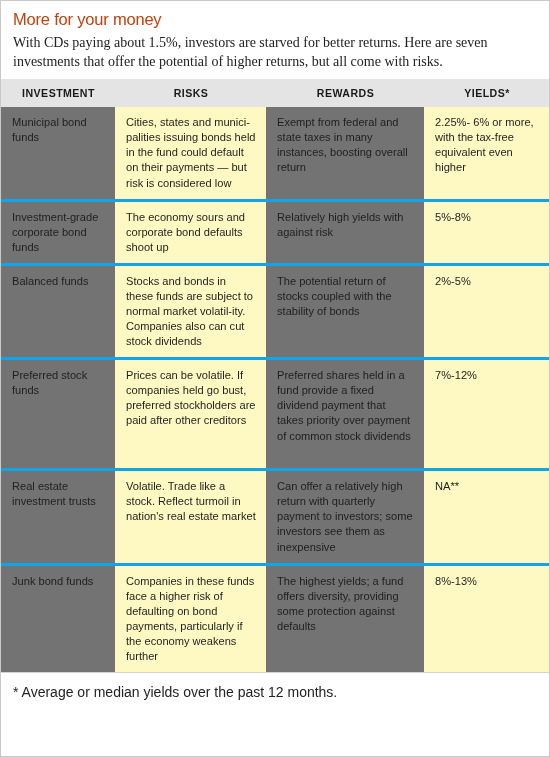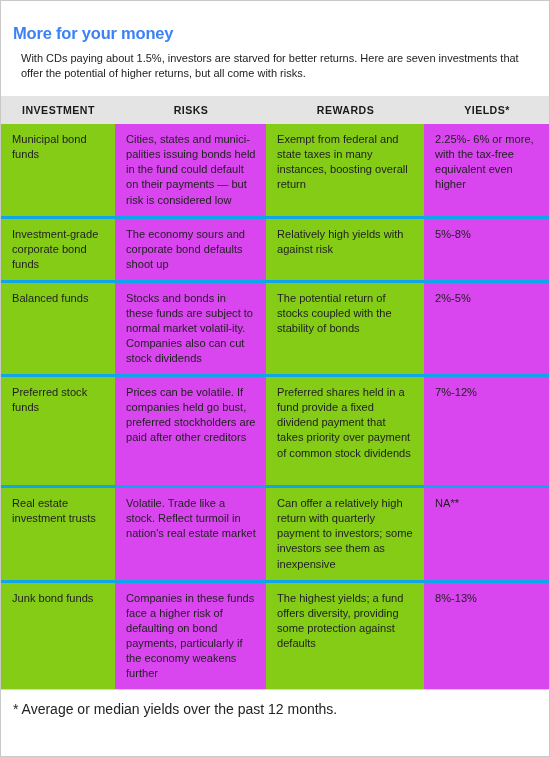--- a/index.html
+++ b/index.html
@@ -21,32 +21,33 @@
     border: 1px solid #c9c9c9;
     overflow: hidden;
   }
 
   
   .head-block {
     padding: 9px 12px 8px 12px;
   }
   .head-title {
     font-size: 16.5px;
-    font-weight: bold;
-    color: #3b82f6;
+    font-weight: normal;
+    color: #c2410c;
     letter-spacing: -0.2px;
     line-height: 1.15;
-    margin: 14px 0 5px 0;
+    margin: 0 0 5px 0;
   }
   .head-sub {
-    font-size: 11px;
+    font-size: 14px;
     line-height: 1.33;
     color: #222222;
-    margin: 8px;
+    margin: 0;
     max-width: 530px;
+    font-family: Liberation Serif, serif;
   }
 
   
   .tbl {
     width: 100%;
     border-collapse: collapse;
     table-layout: fixed;
   }
   .tbl col.c1 { width: 114px; }
   .tbl col.c2 { width: 151px; }
@@ -72,22 +73,22 @@
     line-height: 1.36;
     color: #1f1f1f;
     vertical-align: top;
     padding: 8px 10px 8px 11px;
     border-top: 3px solid #0ea5e9;
     box-sizing: border-box;
   }
   .tbl tbody tr:first-child td { border-top: none; }
 
   
-  .tbl tbody td.shade-lt { background: #84cc16; margin-top: 21px; }
-  .tbl tbody td.shade-dk { background: #d946ef; }
+  .tbl tbody td.shade-lt { background: #737373; margin-top: 21px; }
+  .tbl tbody td.shade-dk { background: #fef9c3; }
 
   
   .foot-block {
     padding: 10px 12px 8px 12px;
     border-top: 1px solid #d3d3d3;
     background: #ffffff;
   }
   .foot-line {
     font-size: 14px;
     line-height: 1.42;

